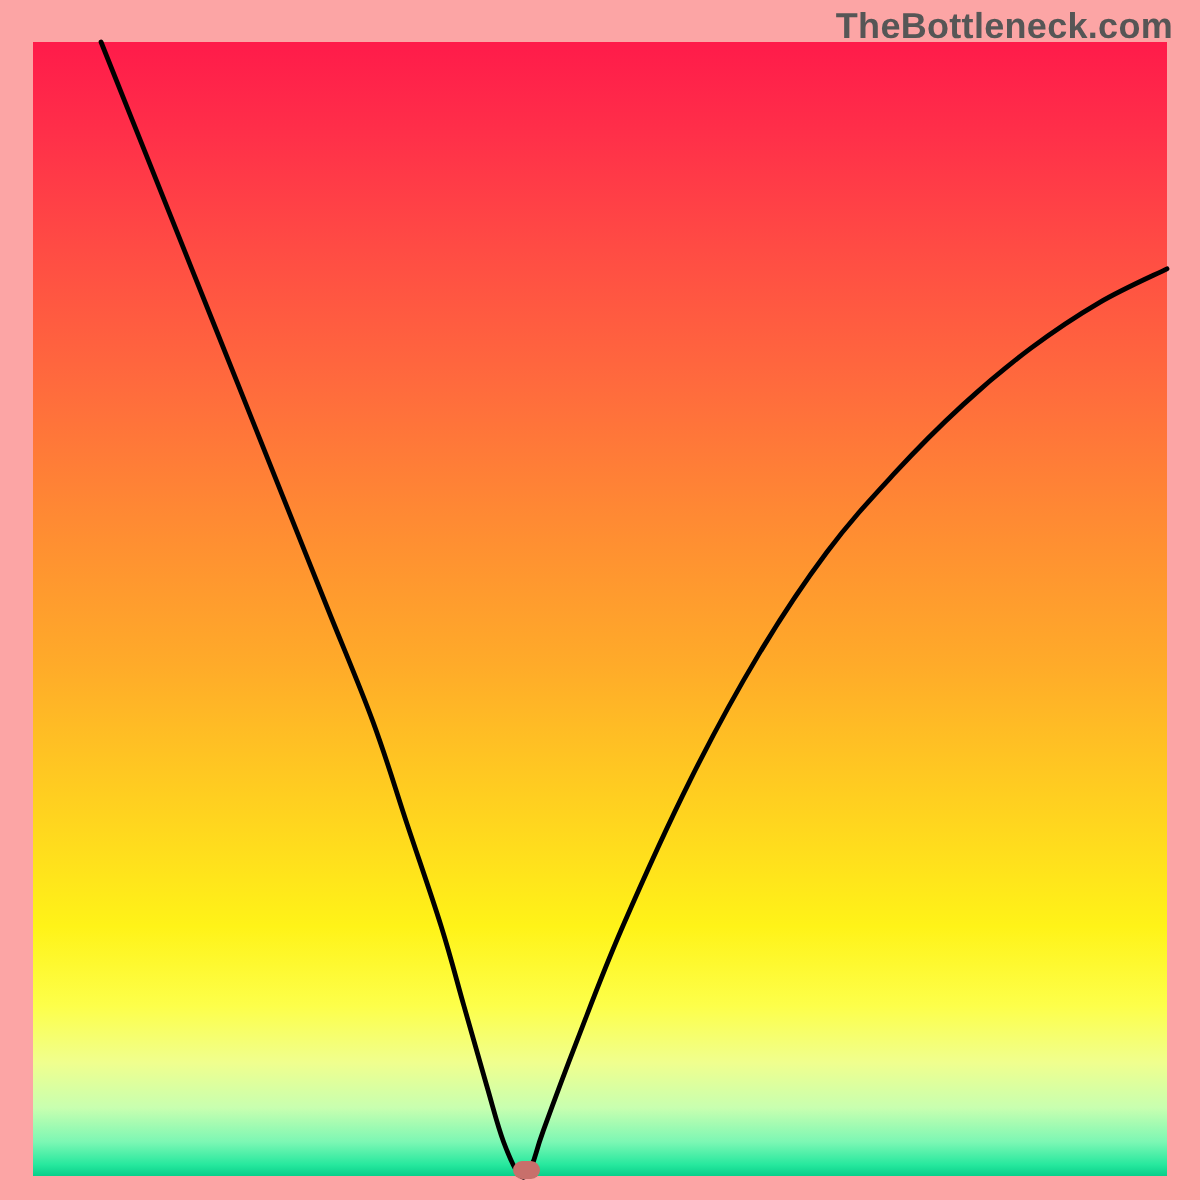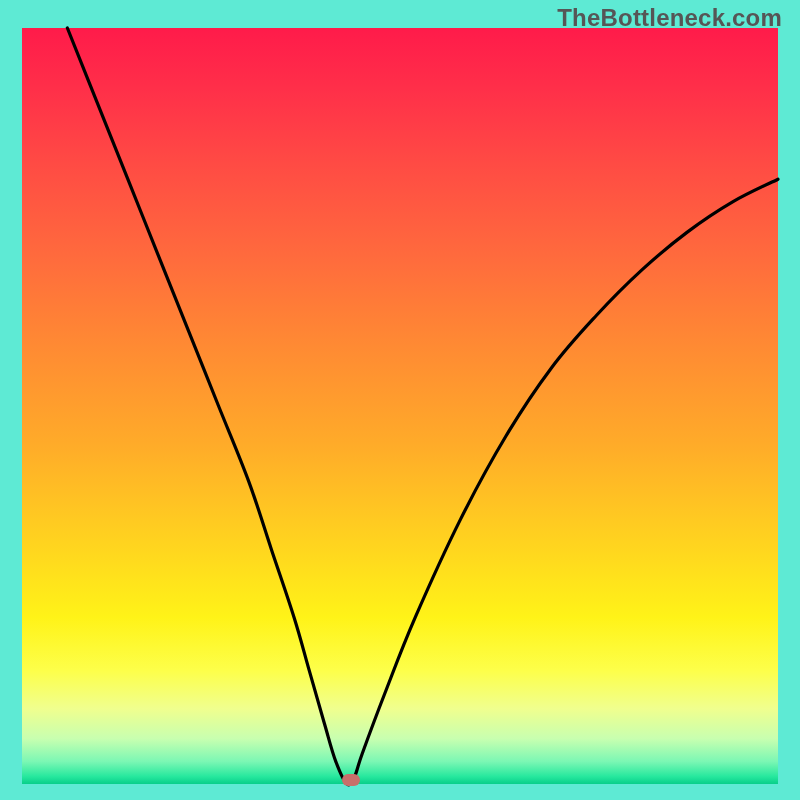--- a/index.html
+++ b/index.html
@@ -1,21 +1,21 @@
 <!DOCTYPE html>
 <html><head>
 <meta charset="utf-8">
 <style>
   * { margin: 0; padding: 0; box-sizing: border-box; }
   html, body { width: 800px; height: 800px; overflow: hidden; background: #000; }
   .frame {
     position: relative;
     width: 800px;
     height: 800px;
-    background: #5eead4;
+    background: #fca5a5;
   }
   .watermark {
     position: absolute;
     top: 4px;
     right: 18px;
     font-family: Arial, Helvetica, sans-serif;
     font-size: 24px;
     font-weight: 550;
     color: #565656;
     letter-spacing: 0.2px;

